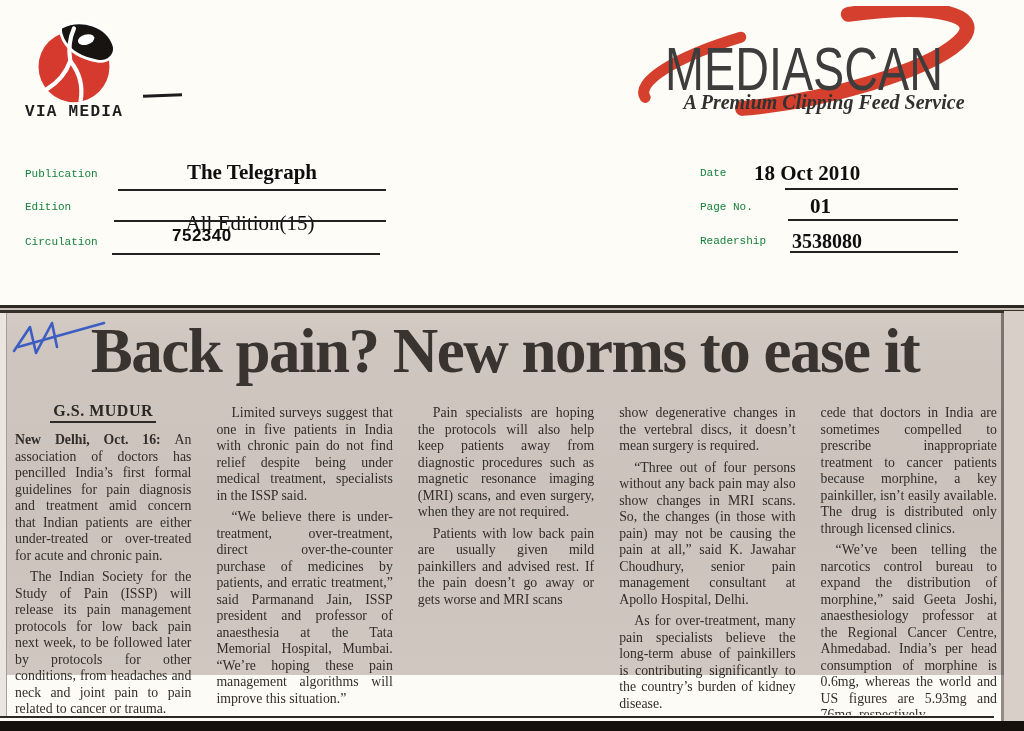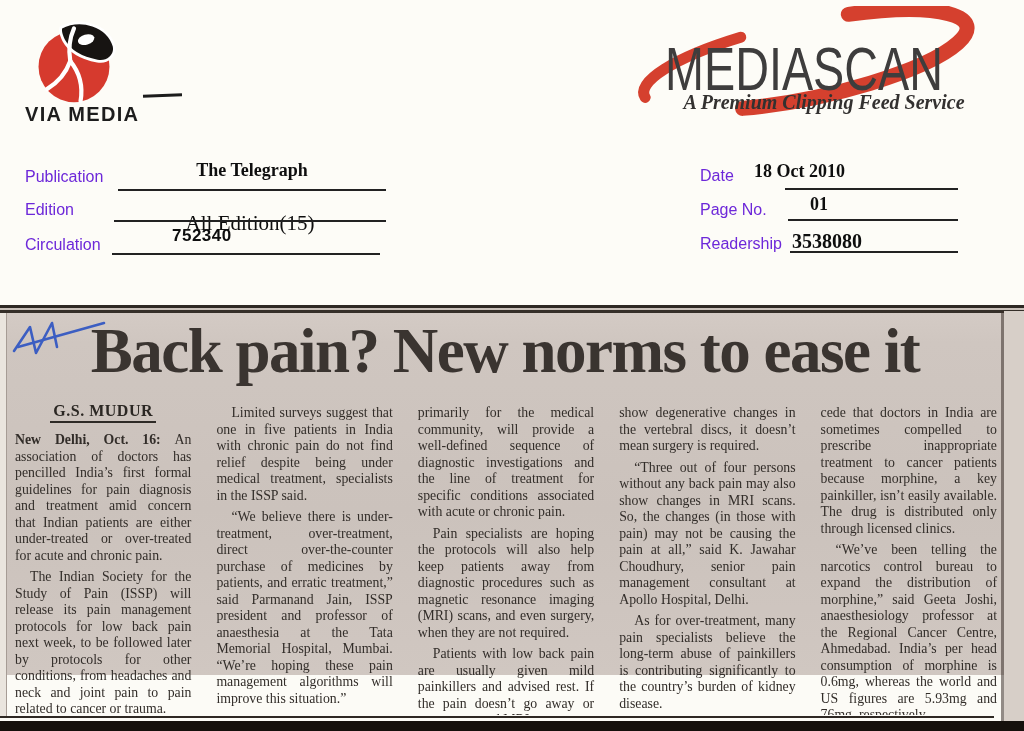--- a/index.html
+++ b/index.html
@@ -3,30 +3,30 @@
 <meta charset="utf-8">
 <style>
   html,body{margin:0;padding:0;}
   body{width:1024px;height:731px;overflow:hidden;background:#e8e6e0;}
   .stage{position:relative;width:1024px;height:731px;background:#fcfbf6;
          font-family:"Liberation Sans",sans-serif;}
 
   
   .hdr{position:absolute;inset:0 0 auto 0;height:305px;background:#fdfcf7;}
   .viamedia-logo{position:absolute;left:24px;top:20px;}
-  .viamedia-label{position:absolute;left:25px;top:103px;font-size:20px;font-weight:bold;
-                  letter-spacing:1.3px;color:#1d1d1d;}
+  .viamedia-label{position:absolute;left:25px;top:103px;font-size:16px;font-weight:bold;
+                  letter-spacing:1.3px;color:#1d1d1d;font-family:Liberation Mono, monospace;}
   .dash-mark{position:absolute;left:143px;top:94px;width:39px;height:3px;background:#1c1c1c;
              transform:rotate(-2deg);}
   .mediascan-logo{position:absolute;left:612px;top:6px;}
 
-  .flabel{position:absolute;font-size:16px;color:#6d28d9;}
+  .flabel{position:absolute;font-size:11px;color:#15803d;font-family:Liberation Mono, monospace;}
   .fline{position:absolute;height:2px;background:#222;}
   .fvalue{position:absolute;color:#0e0e0e;}
-  .v-serif-b{font-family:"Liberation Serif",serif;font-weight:bold;font-size:18px;}
+  .v-serif-b{font-family:"Liberation Serif",serif;font-weight:bold;font-size:21px;}
   .v-serif{font-family:"Liberation Serif",serif;font-size:21px;margin-top:16px;}
   .v-sans-b{font-weight:bold;font-size:17px;letter-spacing:.5px;}
   .centered{text-align:center;}
 
   
   .clip{position:absolute;left:0;top:305px;width:1024px;height:370px;
         background:linear-gradient(180deg,#d5ccc6 0%,#cfc6c0 10%,#cbc2bc 55%,#d0c7c1 100%);
         font-family:"Liberation Serif",serif;color:#322d29;}
   .clip-topbar{position:absolute;left:0;top:0;width:100%;height:8px;
         background:linear-gradient(180deg,#2e2823 0 42%,#c8bfb8 42% 58%,#352f29 58% 100%);}
@@ -122,21 +122,20 @@
         <div class="col">
           <div class="byline">G.S. MUDUR</div>
           <p><span class="dateline">New Delhi, Oct. 16: </span>An association of doctors has pencilled India’s first formal guidelines for pain diagnosis and treatment amid concern that Indian patients are either under-treated or over-treated for acute and chronic pain.</p>
           <p class="indent">The Indian Society for the Study of Pain (ISSP) will release its pain management protocols for low back pain next week, to be followed later by protocols for other conditions, from headaches and neck and joint pain to pain related to cancer or trauma.</p>
         </div>
         <div class="col">
           <p class="indent">Limited surveys suggest that one in five patients in India with chronic pain do not find relief despite being under medical treatment, specialists in the ISSP said.</p>
           <p class="indent">“We believe there is under-treatment, over-treatment, direct over-the-counter purchase of medicines by patients, and erratic treatment,” said Parmanand Jain, ISSP president and professor of anaesthesia at the Tata Memorial Hospital, Mumbai. “We’re hoping these pain management algorithms will improve this situation.”</p>
         </div>
         <div class="col">
-          <p>primarily for the medical community, will provide a well-defined sequence of diagnostic investigations and the line of treatment for specific conditions associated with acute or chronic pain.</p>
           <p class="indent">Pain specialists are hoping the protocols will also help keep patients away from diagnostic procedures such as magnetic resonance imaging (MRI) scans, and even surgery, when they are not required.</p>
           <p class="indent">Patients with low back pain are usually given mild painkillers and advised rest. If the pain doesn’t go away or gets worse and MRI scans</p>
         </div>
         <div class="col">
           <p>show degenerative changes in the vertebral discs, it doesn’t mean surgery is required.</p>
           <p class="indent">“Three out of four persons without any back pain may also show changes in MRI scans. So, the changes (in those with pain) may not be causing the pain at all,” said K. Jawahar Choudhury, senior pain management consultant at Apollo Hospital, Delhi.</p>
           <p class="indent">As for over-treatment, many pain specialists believe the long-term abuse of painkillers is contributing significantly to the country’s burden of kidney disease.</p>
           <p class="indent">But ISSP members con-</p>
         </div>
         <div class="col">

